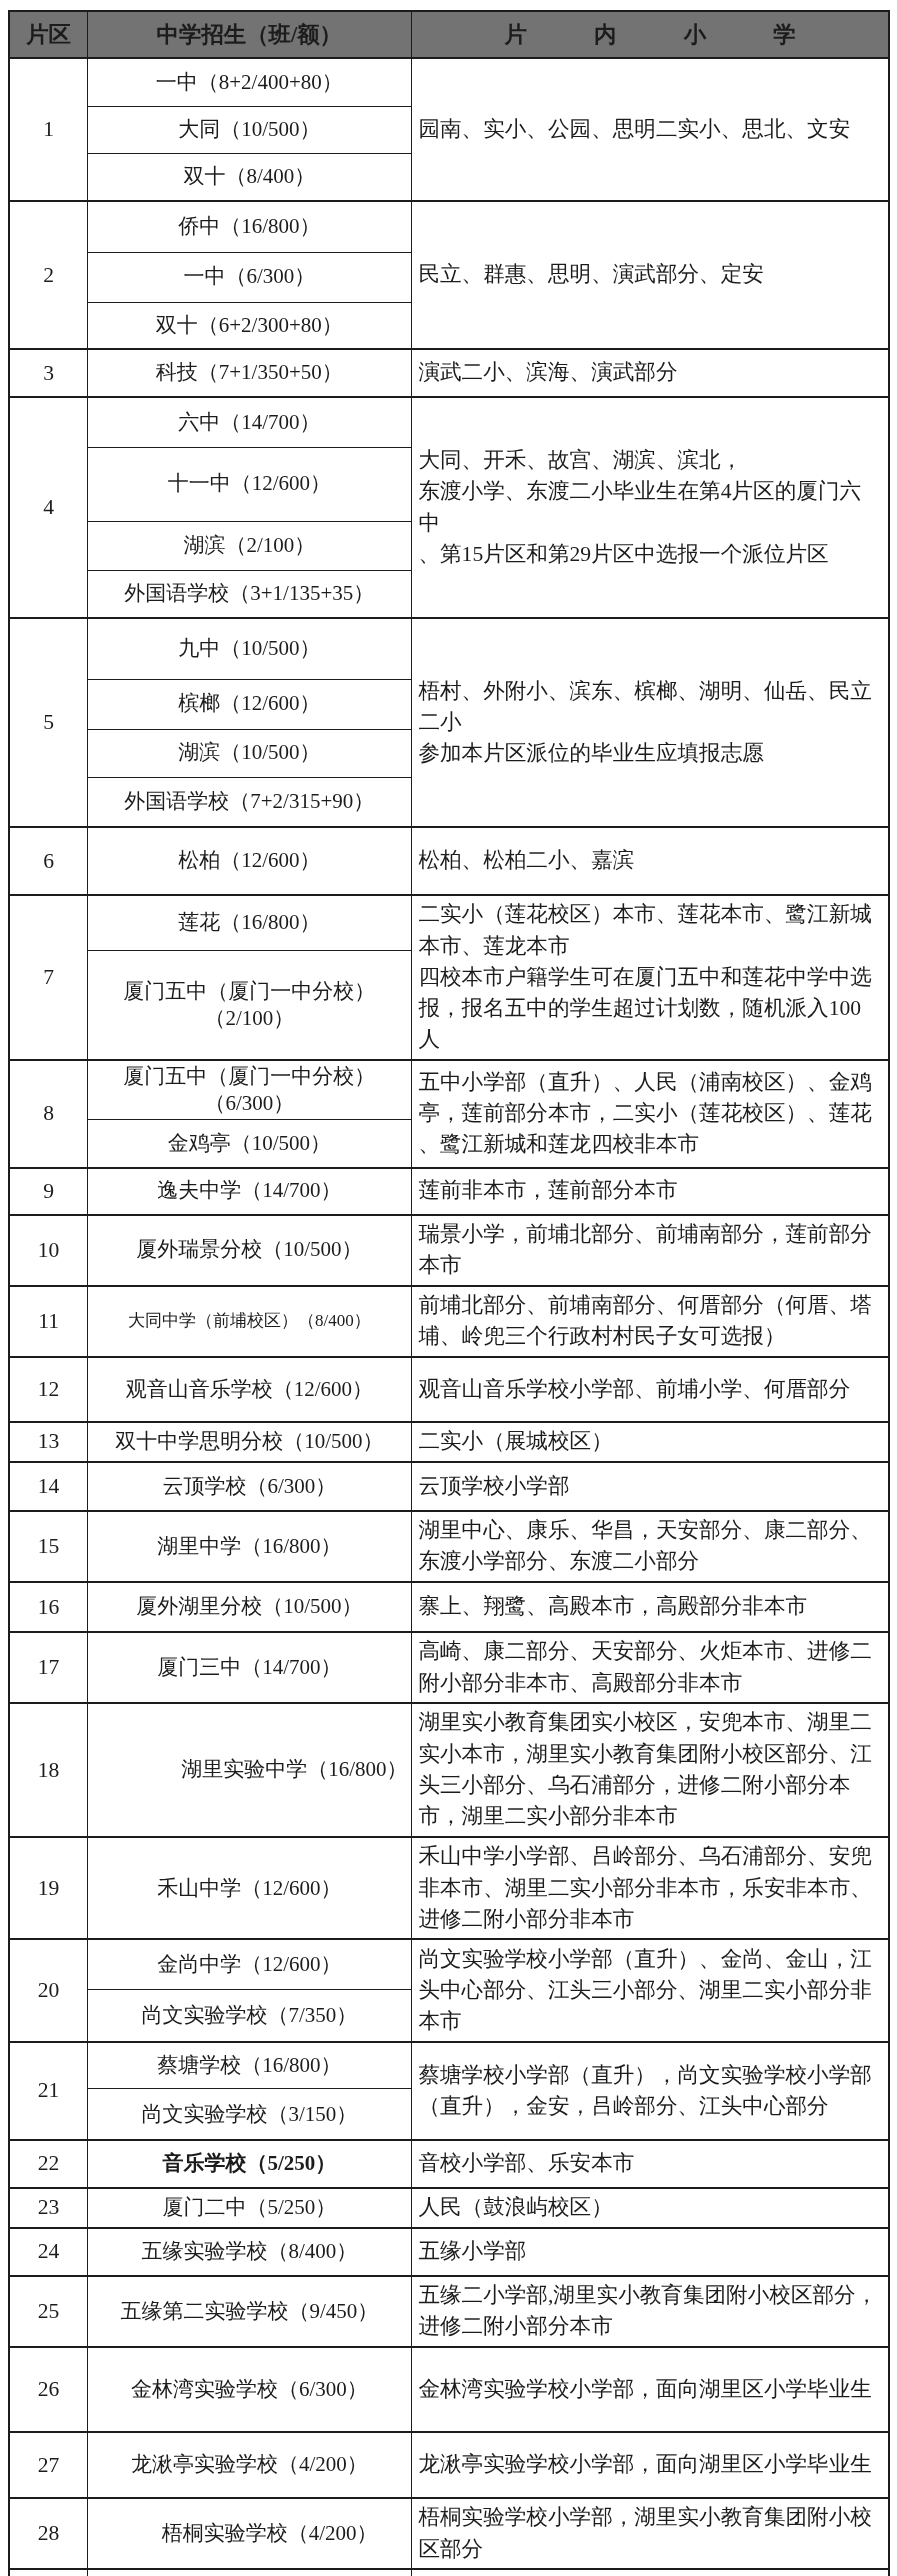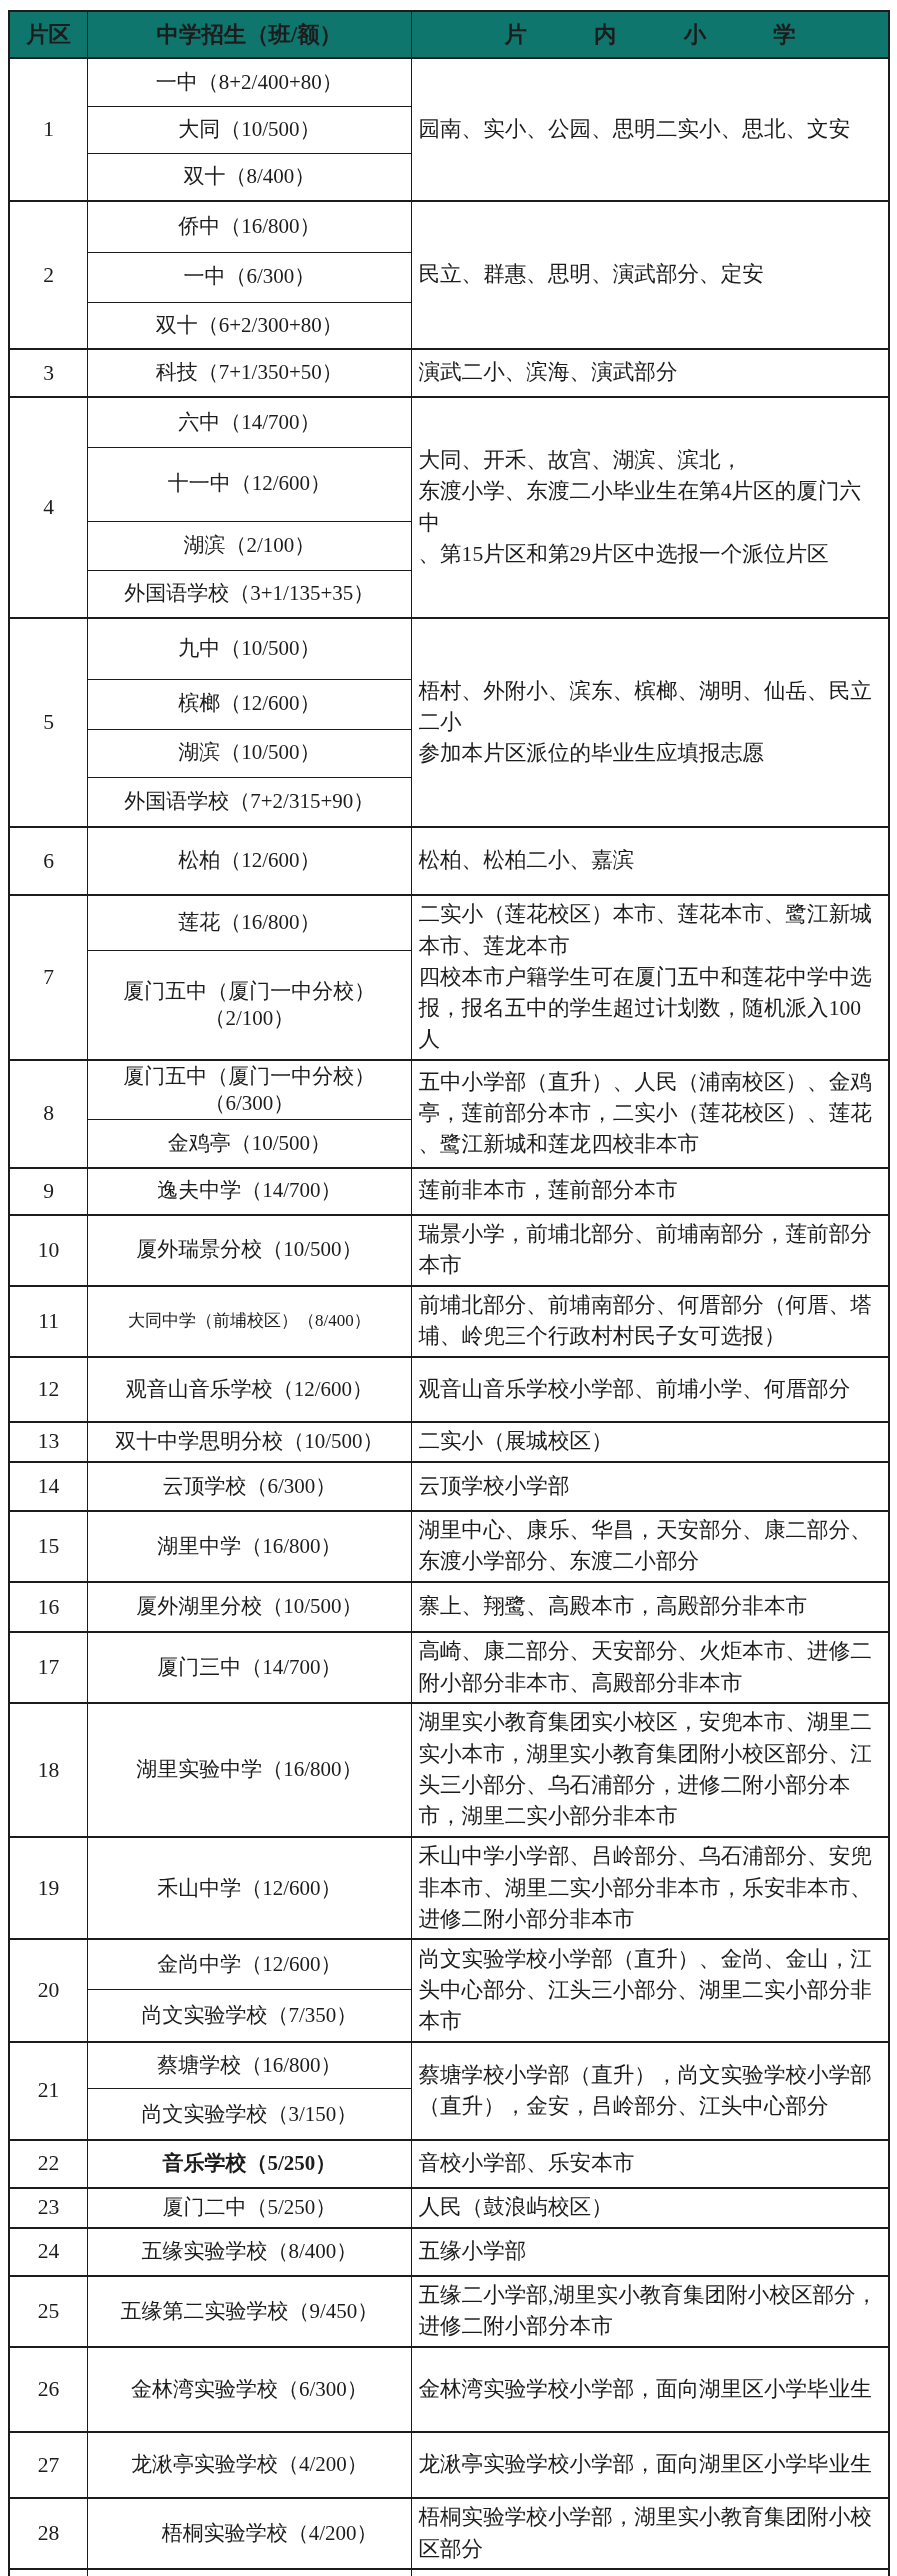--- a/index.html
+++ b/index.html
@@ -22,21 +22,21 @@
     width: 880px;
     border: 2.5px solid #1c1c1c;
   }
   table.admission th,
   table.admission td {
     border: 1.7px solid #1c1c1c;
     vertical-align: middle;
     box-sizing: border-box;
   }
   thead th {
-    background: #0f766e;
+    background: #737373;
     height: 47px;
     font-size: 22.4px;
     font-weight: bold;
     text-align: center;
     padding: 1.7px;
     border-bottom-width: 2.5px;
   }
   thead th .spread {
     letter-spacing: 3em;
     margin-right: -3em;
@@ -244,21 +244,21 @@
       <tbody class="district-group">
         <tr>
           <td class="col-district" rowspan="1">17</td>
           <td class="col-school" style="height: 61px;">厦门三中（14/700）</td>
           <td class="col-primary" rowspan="1">高崎、康二部分、天安部分、火炬本市、进修二附小部分非本市、高殿部分非本市</td>
         </tr>
       </tbody>
       <tbody class="district-group">
         <tr>
           <td class="col-district" rowspan="1">18</td>
-          <td class="col-school" style="height: 120px;">湖里实验中学（16/800）</td>
+          <td class="col-school" style="height: 120px; text-align: right;">湖里实验中学（16/800）</td>
           <td class="col-primary" rowspan="1">湖里实小教育集团实小校区，安兜本市、湖里二实小本市，湖里实小教育集团附小校区部分、江头三小部分、乌石浦部分，进修二附小部分本市，湖里二实小部分非本市</td>
         </tr>
       </tbody>
       <tbody class="district-group">
         <tr>
           <td class="col-district" rowspan="1">19</td>
           <td class="col-school" style="height: 87px;">禾山中学（12/600）</td>
           <td class="col-primary" rowspan="1">禾山中学小学部、吕岭部分、乌石浦部分、安兜非本市、湖里二实小部分非本市，乐安非本市、进修二附小部分非本市</td>
         </tr>
       </tbody>

